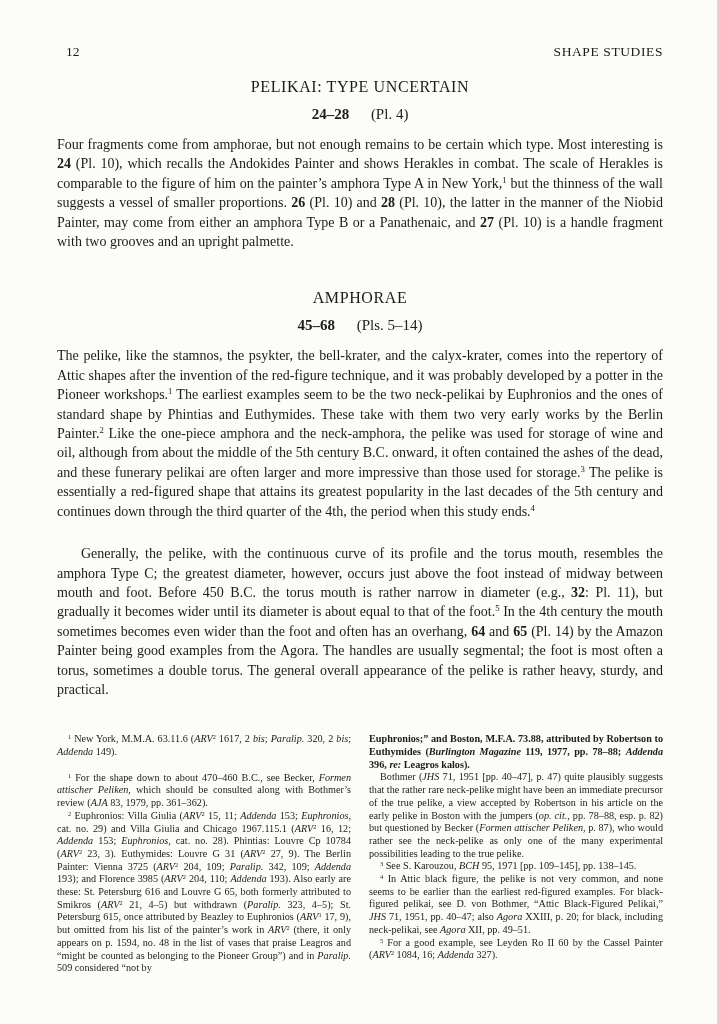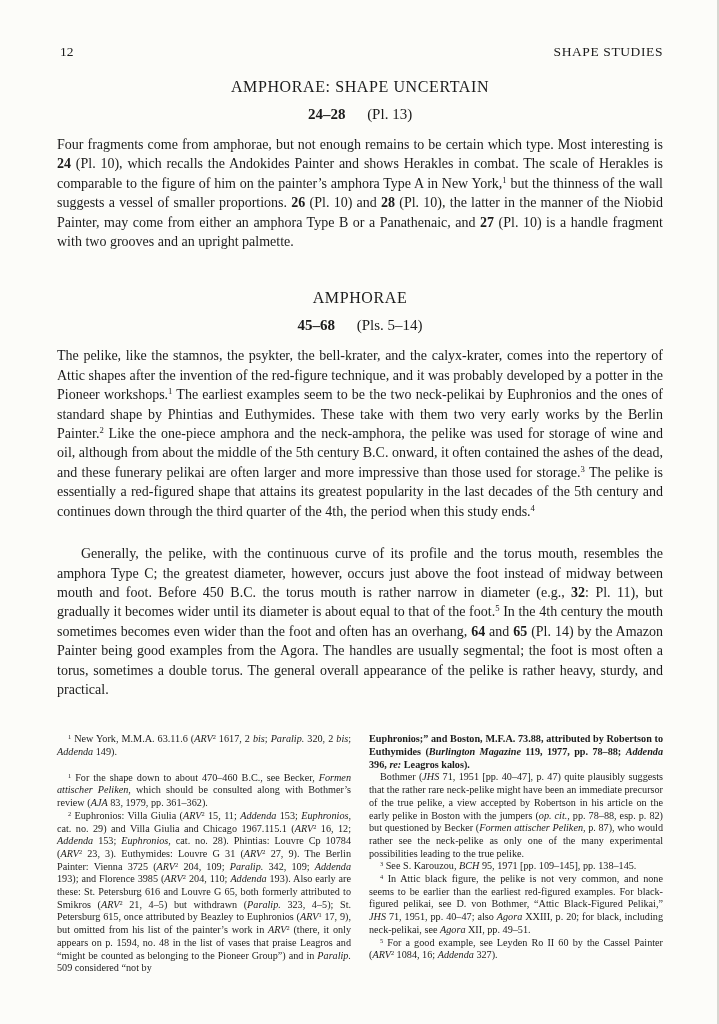--- a/index.html
+++ b/index.html
@@ -15,21 +15,21 @@
   .page {
     padding: 44px 56px 0 57px;
     height: 100%;
     box-sizing: border-box;
   }
   .running-head {
     position: relative;
     height: 18px;
     font-size: 13.5px;
   }
-  .page-number { position: absolute; left: 3px; top: 0; }
+  .page-number { position: absolute; left: 9px; top: 0; }
   .running-title {
     position: absolute; left: 0; right: 0;
     text-align: right;
     letter-spacing: 0.6px;
   }
   .section-amphorae { margin-top: 16px; }
   .section-pelikai  { margin-top: 38px; }
   .section-heading {
     text-align: center;
     font-weight: normal;
@@ -77,24 +77,24 @@
 <body>
 
 <div class="page">
 
   <header class="running-head">
     <span class="page-number">12</span>
     <span class="running-title">SHAPE STUDIES</span>
   </header>
 
   <section class="section-amphorae">
-    <h1 class="section-heading">AMPHORAE: SHAPE UNCERTAIN</h1>
+    <h1 class="section-heading">PELIKAI: TYPE UNCERTAIN</h1>
     <div class="catalog-line">
       <span class="catalog-range">24–28</span>
-      <span class="plate-ref">(Pl. 13)</span>
+      <span class="plate-ref">(Pl. 4)</span>
     </div>
     <p class="body-para">Four fragments come from amphorae, but not enough remains to be certain which type. Most interesting is <b>24</b> (Pl. 10), which recalls the Andokides Painter and shows Herakles in combat. The scale of Herakles is comparable to the figure of him on the painter’s amphora Type A in New York,<sup>1</sup> but the thinness of the wall suggests a vessel of smaller proportions. <b>26</b> (Pl. 10) and <b>28</b> (Pl. 10), the latter in the manner of the Niobid Painter, may come from either an amphora Type B or a Panathenaic, and <b>27</b> (Pl. 10) is a handle fragment with two grooves and an upright palmette.</p>
   </section>
 
   <section class="section-pelikai">
     <h1 class="section-heading">AMPHORAE</h1>
     <div class="catalog-line">
       <span class="catalog-range">45–68</span>
       <span class="plate-ref">(Pls. 5–14)</span>
     </div>

